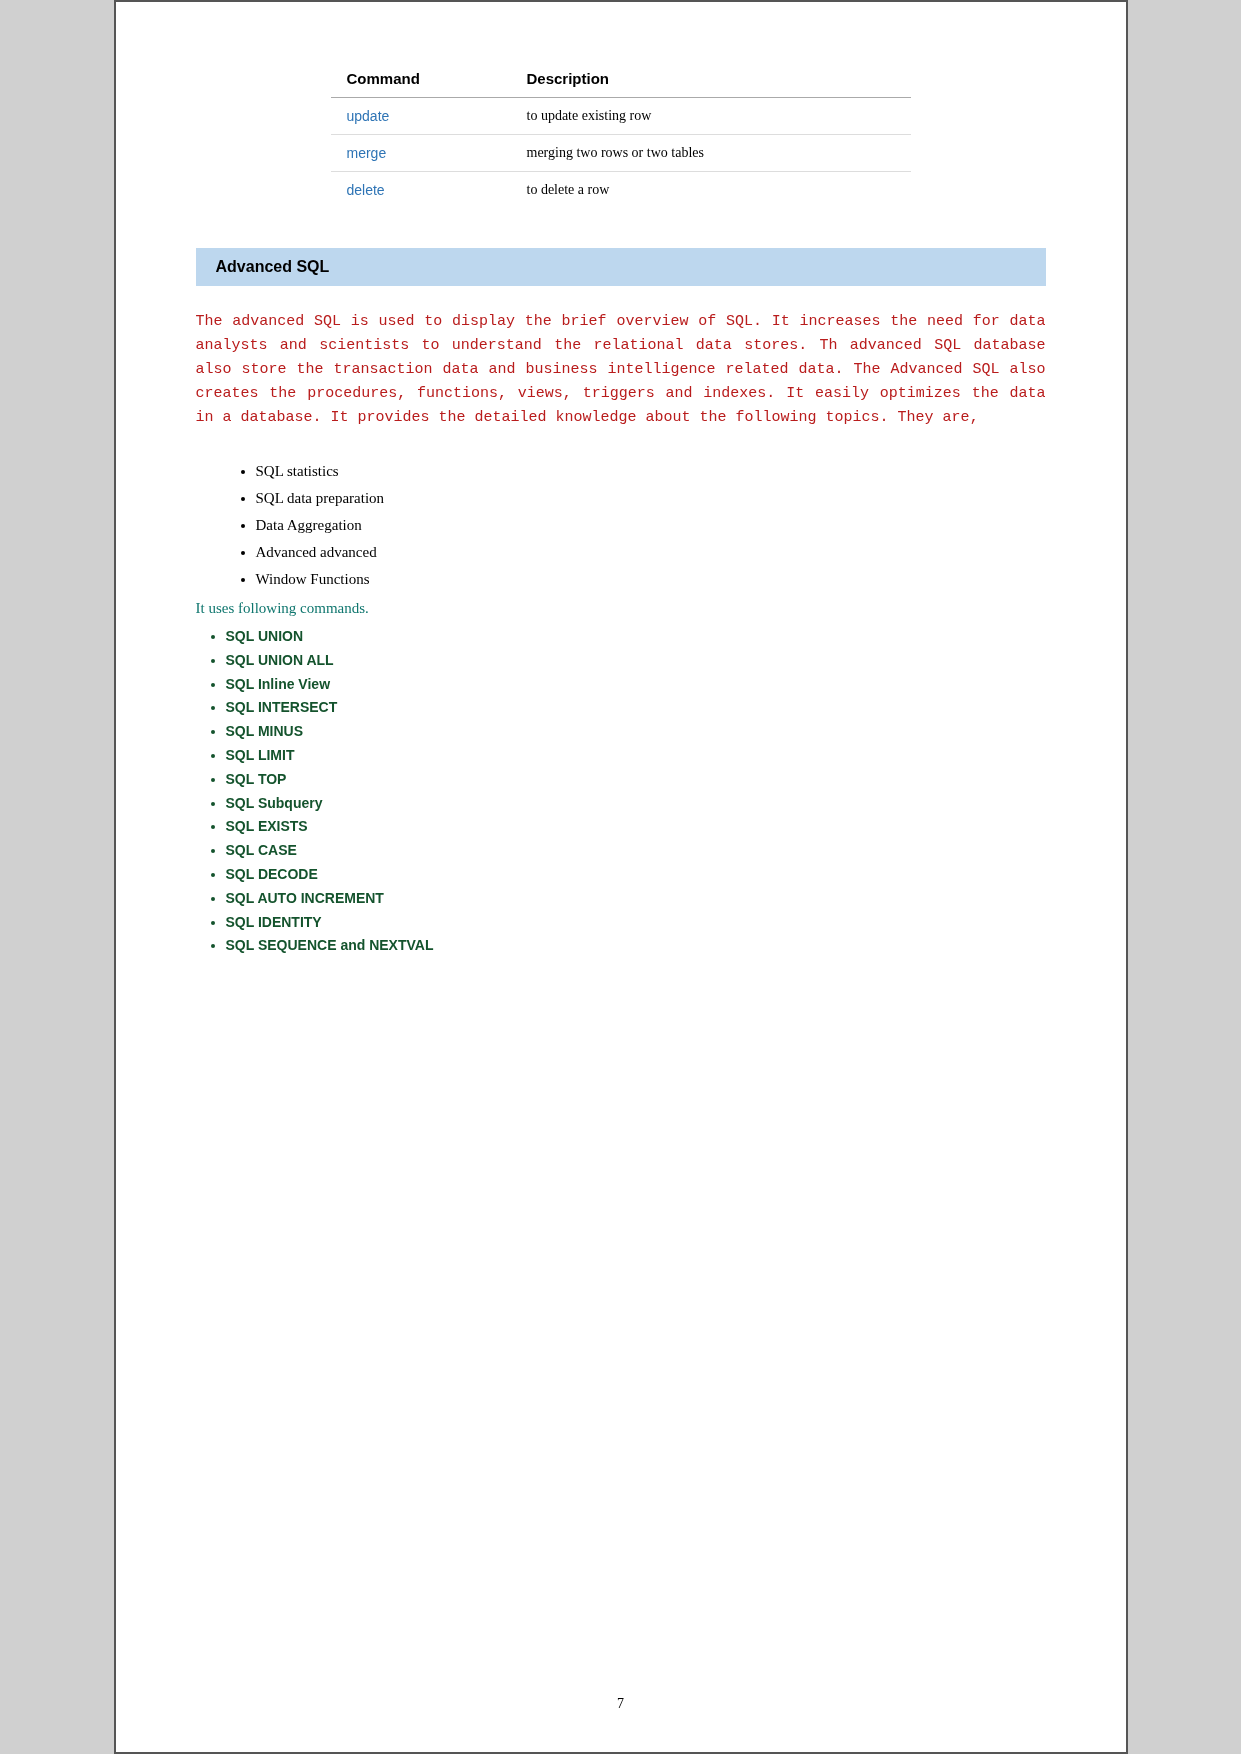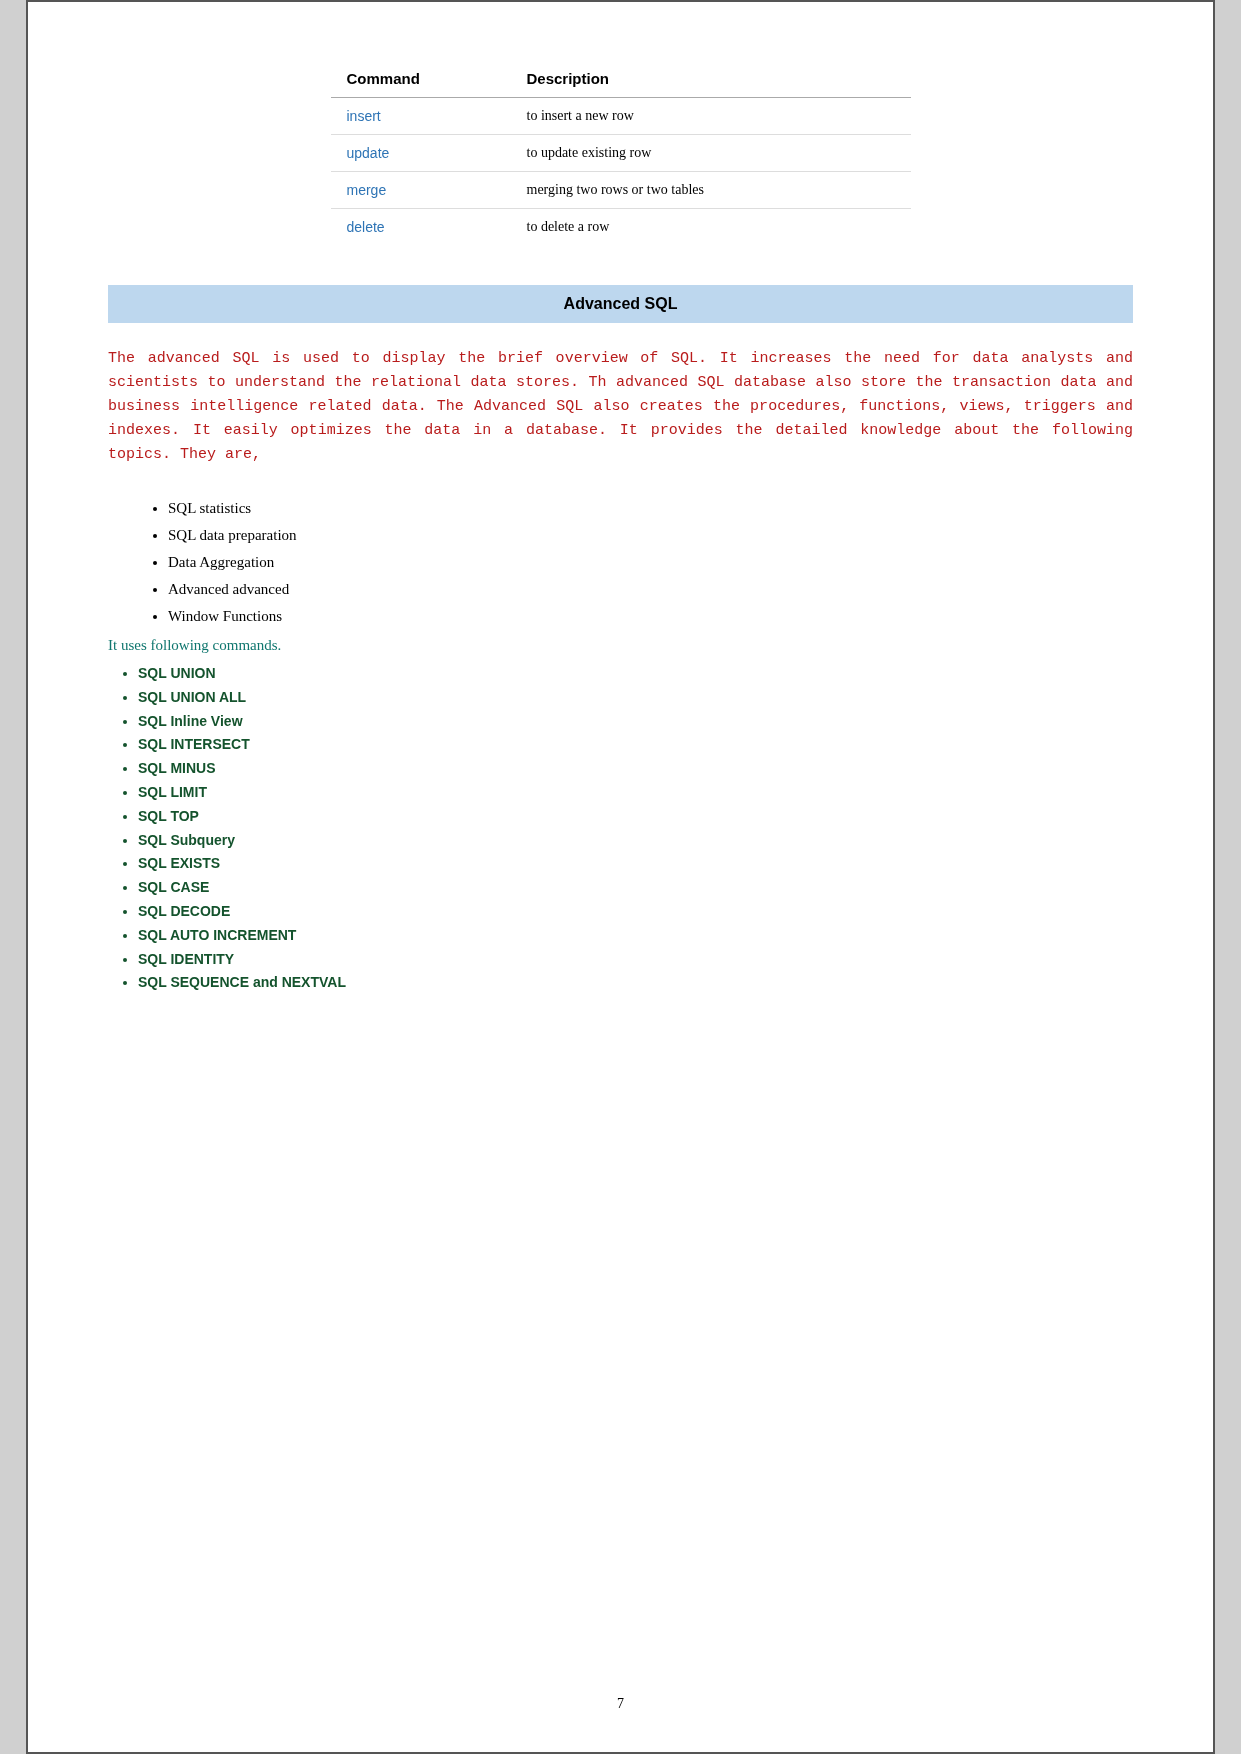--- a/index.html
+++ b/index.html
@@ -11,21 +11,21 @@
     body {
       background: #d0d0d0;
       display: flex;
       justify-content: center;
       align-items: flex-start;
       min-height: 100vh;
       font-family: "Times New Roman", Times, serif;
     }
 
     .page {
-      width: 1189px;
+      width: 1014px;
       min-height: 1754px;
       background: #ffffff;
       border: 2px solid #555;
       position: relative;
       padding: 60px 80px 80px 80px;
     }
 
     
     .table-section {
       display: flex;
@@ -69,21 +69,20 @@
       font-size: 14px;
     }
 
     .sql-table tr:last-child td {
       border-bottom: none;
     }
 
     
     .section-header {
       background-color: #bdd7ee;
-      text-align: center;
       padding: 10px 20px;
       margin-bottom: 24px;
       border: none;
     }
 
     .section-header-text {
       font-family: Arial, sans-serif;
       font-weight: bold;
       font-size: 16px;
       color: #000;
@@ -154,24 +153,20 @@
 
   <div class="table-section">
     <table class="sql-table">
       <thead>
         <tr>
           <th>Command</th>
           <th>Description</th>
         </tr>
       </thead>
       <tbody id="table-body">
-      <tr>
-            <td>insert</td>
-            <td>to insert a new row</td>
-          </tr>
           <tr>
             <td>update</td>
             <td>to update existing row</td>
           </tr>
           <tr>
             <td>merge</td>
             <td>merging two rows or two tables</td>
           </tr>
           <tr>
             <td>delete</td>

